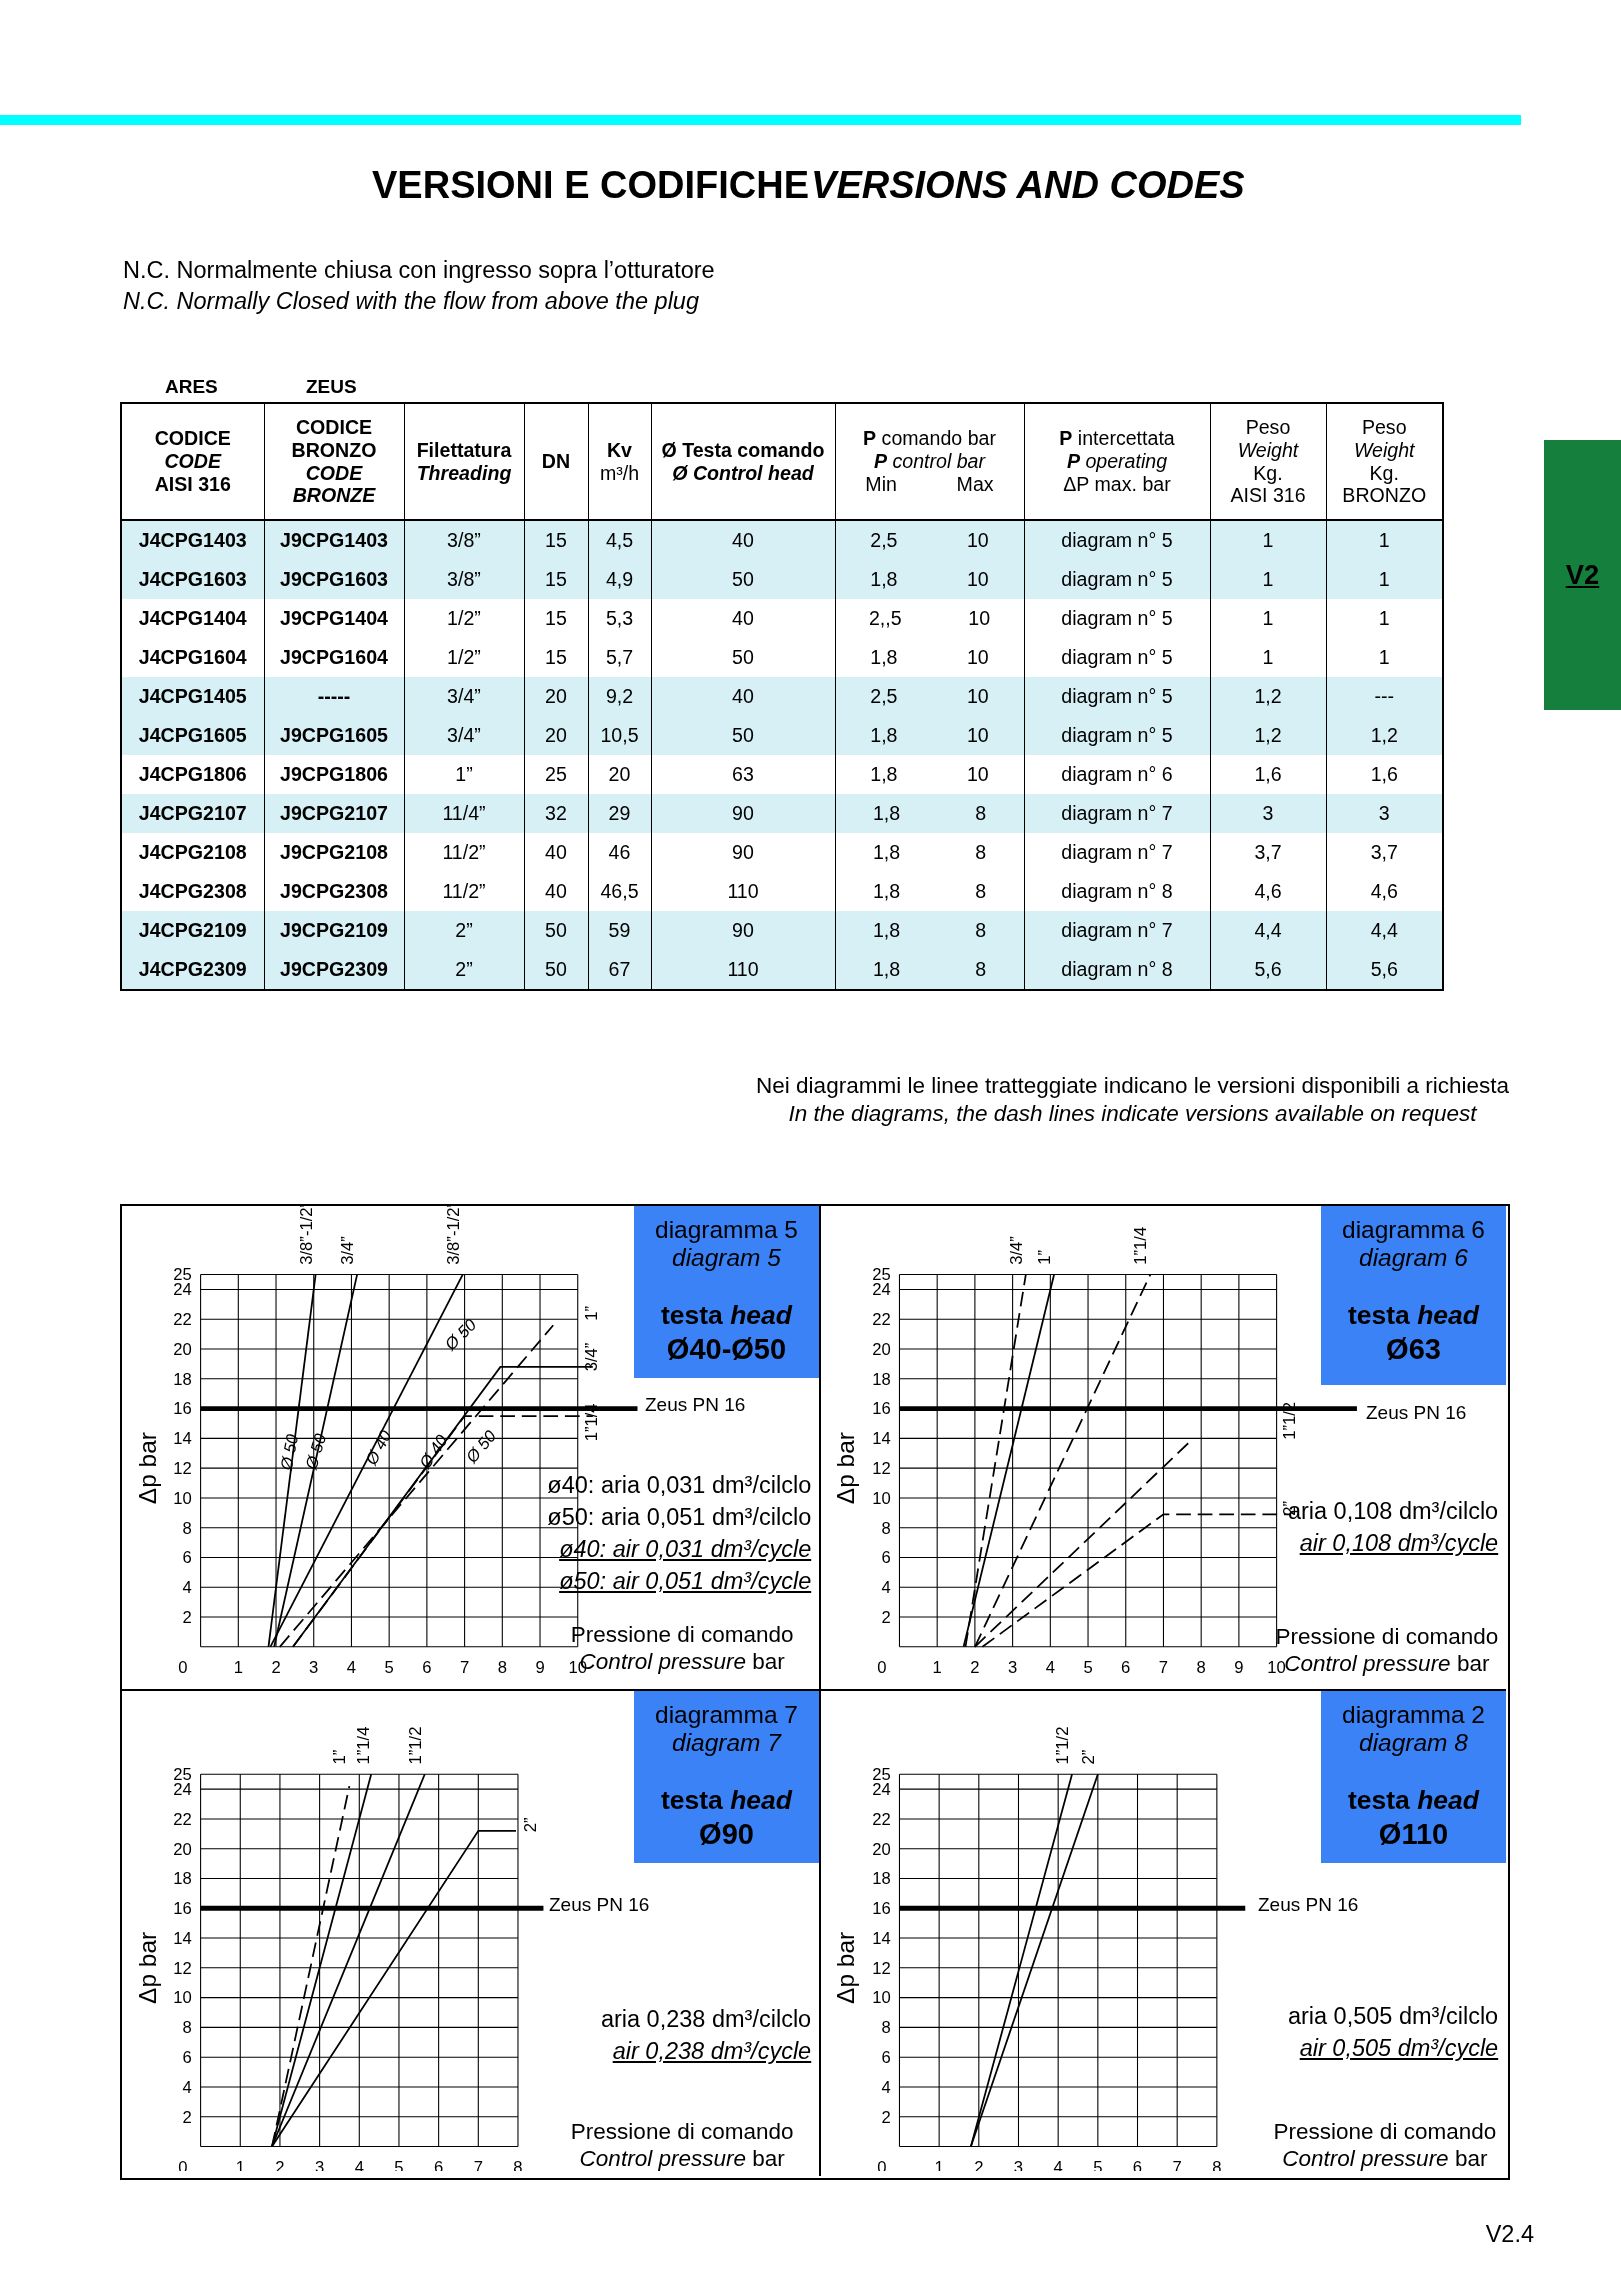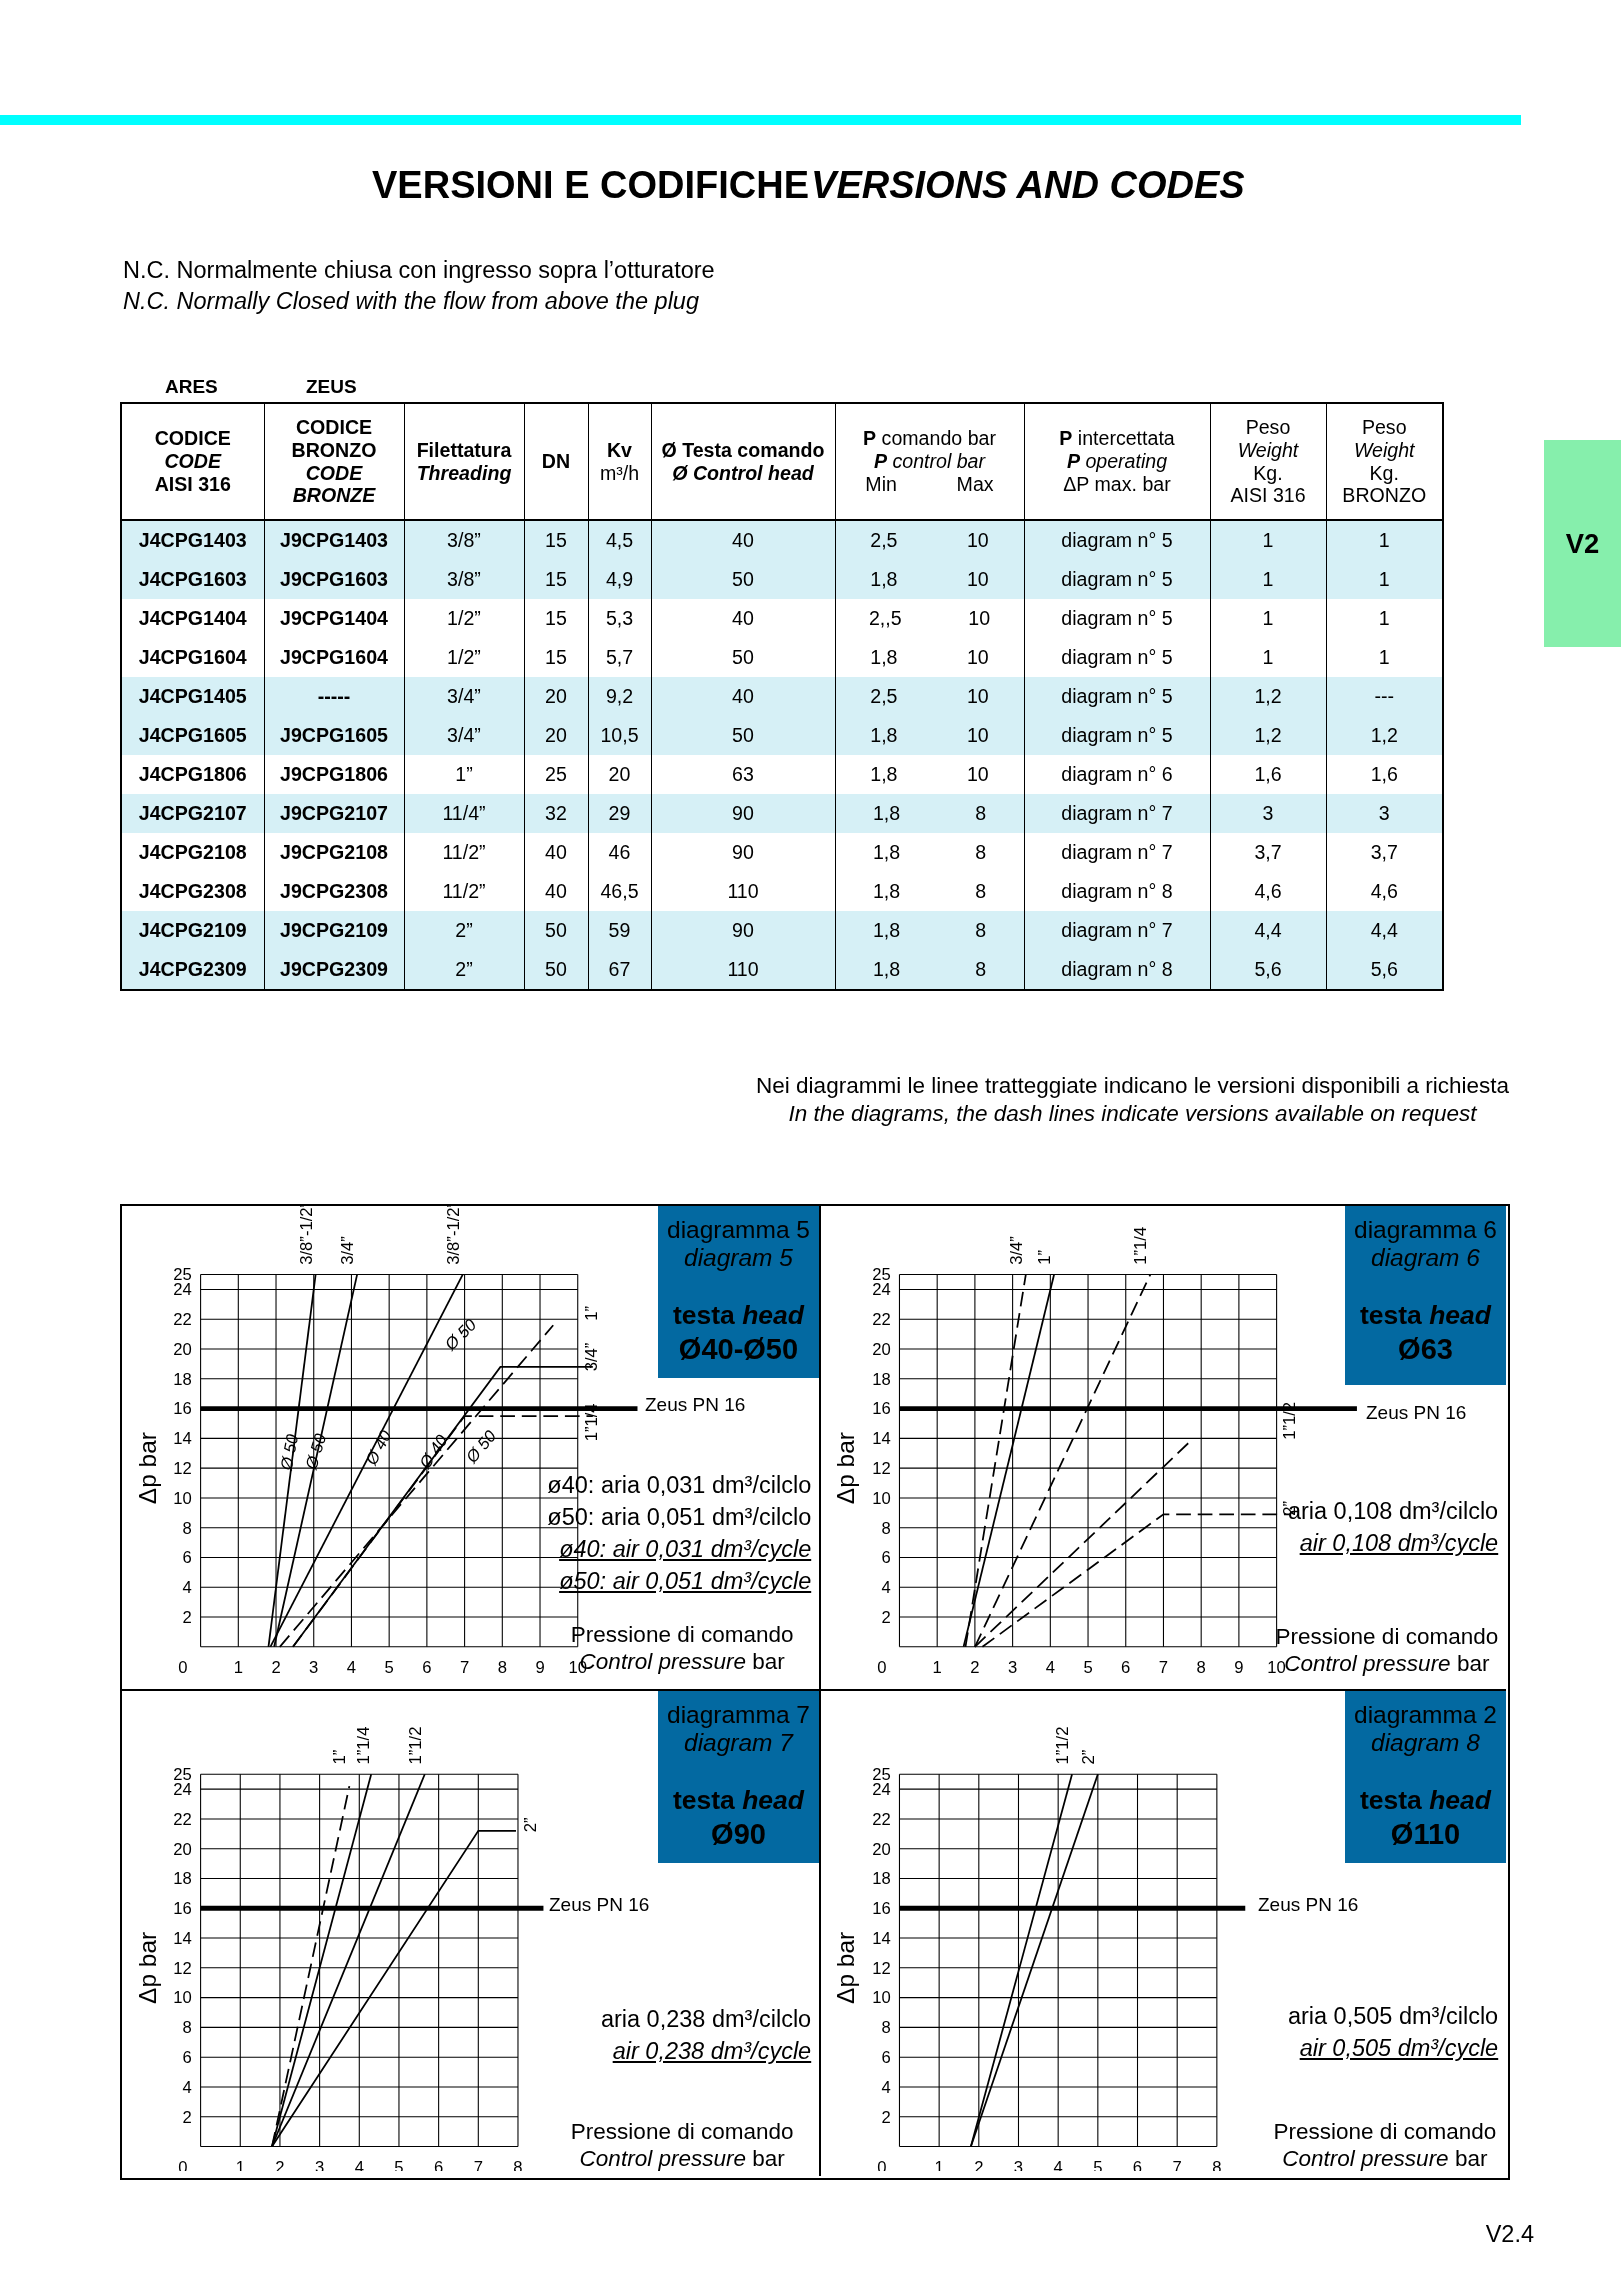--- a/index.html
+++ b/index.html
@@ -14,22 +14,22 @@
   #title{left:372px;top:164px;font-size:38px;font-weight:bold;white-space:nowrap;letter-spacing:0px;}
   #title .en{font-style:italic;margin-left:2px;}
   
   #nc1{left:123px;top:257px;font-size:23.5px;}
   #nc2{left:123px;top:288px;font-size:23.5px;font-style:italic;}
   
   .brand{top:376px;font-size:19px;font-weight:bold;}
   #brand-ares{left:165px;}
   #brand-zeus{left:306px;}
   
-  #v2tab{left:1544px;top:440px;width:77px;height:207px;background:#86efac;
-    display:flex;align-items:center;justify-content:center;font-size:27.4px;font-weight:bold;}
+  #v2tab{left:1544px;top:440px;width:77px;height:270px;background:#15803d;
+    display:flex;align-items:center;justify-content:center;font-size:27.4px;font-weight:bold;text-decoration:underline;}
   
   #maintable{position:absolute;left:120px;top:402px;width:1321px;border-collapse:collapse;table-layout:fixed;}
   #maintable th,#maintable td{border-left:1.6px solid #000;border-right:1.6px solid #000;padding:0;}
   #maintable{border:2.5px solid #000;}
   #maintable thead th{height:115px;vertical-align:middle;text-align:center;font-size:19.6px;
     border-bottom:2.2px solid #000;line-height:1.16;font-weight:normal;}
   #maintable td{height:39px;text-align:center;vertical-align:middle;font-size:19.6px;}
   #maintable td.code{font-weight:bold;}
   tr.shade td{background:#d6f0f6;}
   .hb{font-weight:bold;}
@@ -43,21 +43,21 @@
   
   #diagrams{left:120px;top:1204px;width:1390px;height:976px;border:2.9px solid #000;box-sizing:border-box;}
   .dcell{position:absolute;box-sizing:border-box;}
   #cell0{left:0;top:0;width:699px;height:485px;border-right:2.9px solid #000;border-bottom:2.9px solid #000;}
   #cell1{left:699px;top:0;width:685px;height:485px;border-bottom:2.9px solid #000;}
   #cell2{left:0;top:485px;width:699px;height:485px;border-right:2.9px solid #000;}
   #cell3{left:699px;top:485px;width:685px;height:485px;}
   .chart{position:absolute;left:0;top:0;}
   svg text{font-family:"Liberation Sans", sans-serif;}
   
-  .dbox{position:absolute;right:0;top:0;width:161px;background:#0369a1;text-align:center;padding-top:9.8px;}
+  .dbox{position:absolute;right:0;top:0;width:185px;background:#3b82f6;text-align:center;padding-top:9.8px;}
   .dbox .l1{font-size:24.5px;}
   .dbox .l2{font-size:24.5px;font-style:italic;}
   .dbox .l3{font-size:26.5px;font-weight:bold;margin-top:28px;}
   .dbox .l3 .hi{font-weight:bold;}
   .dbox .l4{font-size:29px;font-weight:bold;margin-top:2px;padding-bottom:11.8px;}
   
   .zeus{position:absolute;font-size:19px;white-space:nowrap;}
   
   .air{position:absolute;text-align:right;font-size:23.5px;line-height:32px;white-space:nowrap;}
   .air .it{font-style:italic;text-decoration:underline;}

